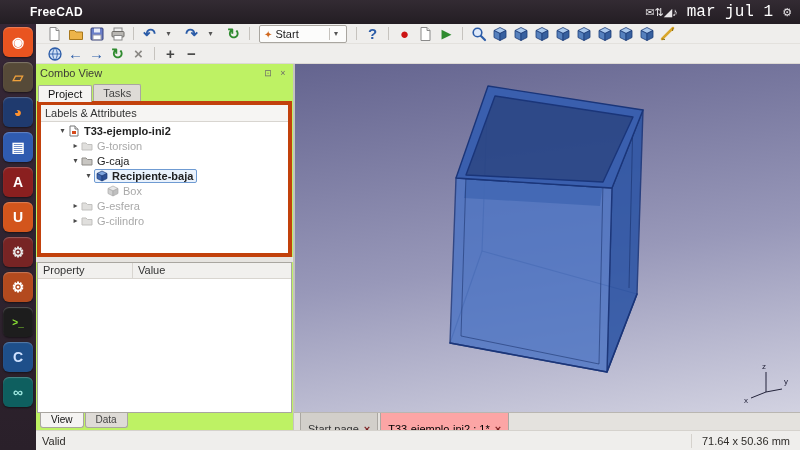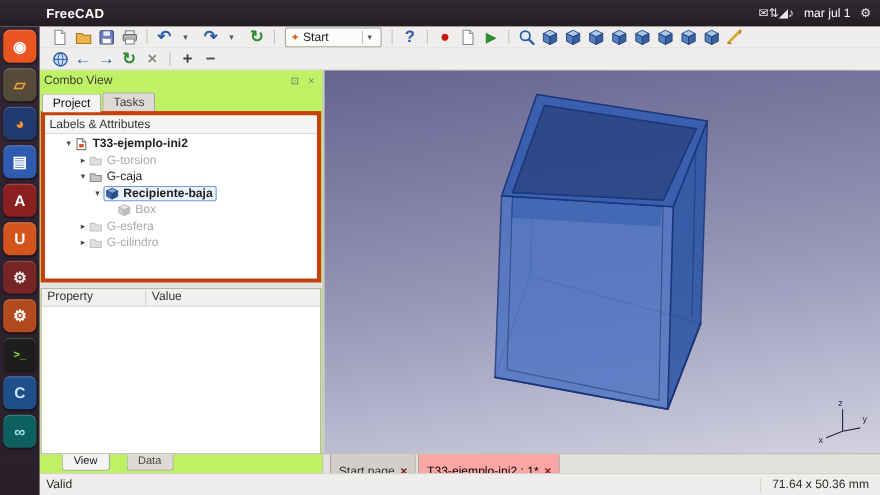--- a/index.html
+++ b/index.html
@@ -3,24 +3,24 @@
 <meta charset="utf-8">
 <style>
   html,body{margin:0;padding:0;width:800px;height:450px;overflow:hidden;
     font-family:"Liberation Sans",sans-serif;background:#efeeec;position:relative;}
   *{box-sizing:border-box;}
 
   
   #topbar{position:absolute;left:0;top:0;width:800px;height:24px;
     background:linear-gradient(#332b33,#231d23);display:flex;align-items:center;
     color:#fff;font-size:12px;z-index:30;}
-  #topbar .title{margin-left:42px;font-weight:bold;letter-spacing:.2px;}
+  #topbar .title{margin-left:30px;font-weight:bold;letter-spacing:.2px;}
   #traywrap{margin-left:auto;display:flex;align-items:center;gap:9px;padding-right:8px;}
   .tray-ic{color:#e8e6e8;font-size:11px;line-height:24px;}
-  .clock{font-size:11px;color:#fff;}
+  .clock{font-size:16px;color:#fff;font-family:Liberation Mono, monospace;}
 
   
   #launcher{position:absolute;left:0;top:24px;width:36px;height:426px;
     background:linear-gradient(#362736,#2a202a);display:flex;flex-direction:column;
     align-items:center;padding-top:3px;gap:5px;z-index:25;}
   .ltile{width:30px;height:30px;border-radius:6px;display:flex;align-items:center;
     justify-content:center;font-size:14px;font-weight:bold;
     box-shadow:inset 0 1px 1px rgba(255,255,255,.25),0 1px 2px rgba(0,0,0,.5);}
 
   
@@ -63,21 +63,21 @@
   .trow.bold .tlabel{font-weight:bold;}
   .selwrap{display:flex;align-items:center;border:1px solid #6f9bd2;background:#eaf2fc;
     border-radius:2px;padding:0 3px 0 1px;}
   #vsplit{height:5px;background:#e6e4e0;}
   #propframe{flex:1;border:1px solid #a9a6a0;margin:0 1px;background:#fff;
     display:flex;flex-direction:column;}
   #prophdr{height:16px;display:flex;background:#f1f0ee;border-bottom:1px solid #d8d5d0;}
   #prophdr .pcell{font-size:11px;color:#333;padding:1px 0 0 5px;}
   #prophdr .pcell:first-child{width:95px;border-right:1px solid #d8d5d0;}
   #propbody{flex:1;background:#fff;}
-  #bottomtabs{height:17px;display:flex;align-items:flex-start;padding-left:20px;gap:15px;}
+  #bottomtabs{height:17px;display:flex;align-items:flex-start;padding-left:4px;gap:1px;}
   .btab{font-size:10px;padding:1px 10px 2px;border:1px solid #a9a6a0;border-top:none;
     border-radius:0 0 3px 3px;background:#dedbd6;color:#444;}
   .btab.active{background:#f5f4f2;color:#111;}
 
   
   #viewport{position:absolute;left:295px;top:64px;width:505px;height:348px;overflow:hidden;}
   #axes{position:absolute;right:12px;bottom:10px;width:44px;height:38px;}
   #axes span{position:absolute;font-size:8px;color:#23233a;}
   #vtabbar{position:absolute;left:294px;top:412px;width:506px;height:18px;background:#e4e2de;
     border-top:1px solid #b9b6b1;display:flex;align-items:stretch;padding-left:6px;gap:2px;}

